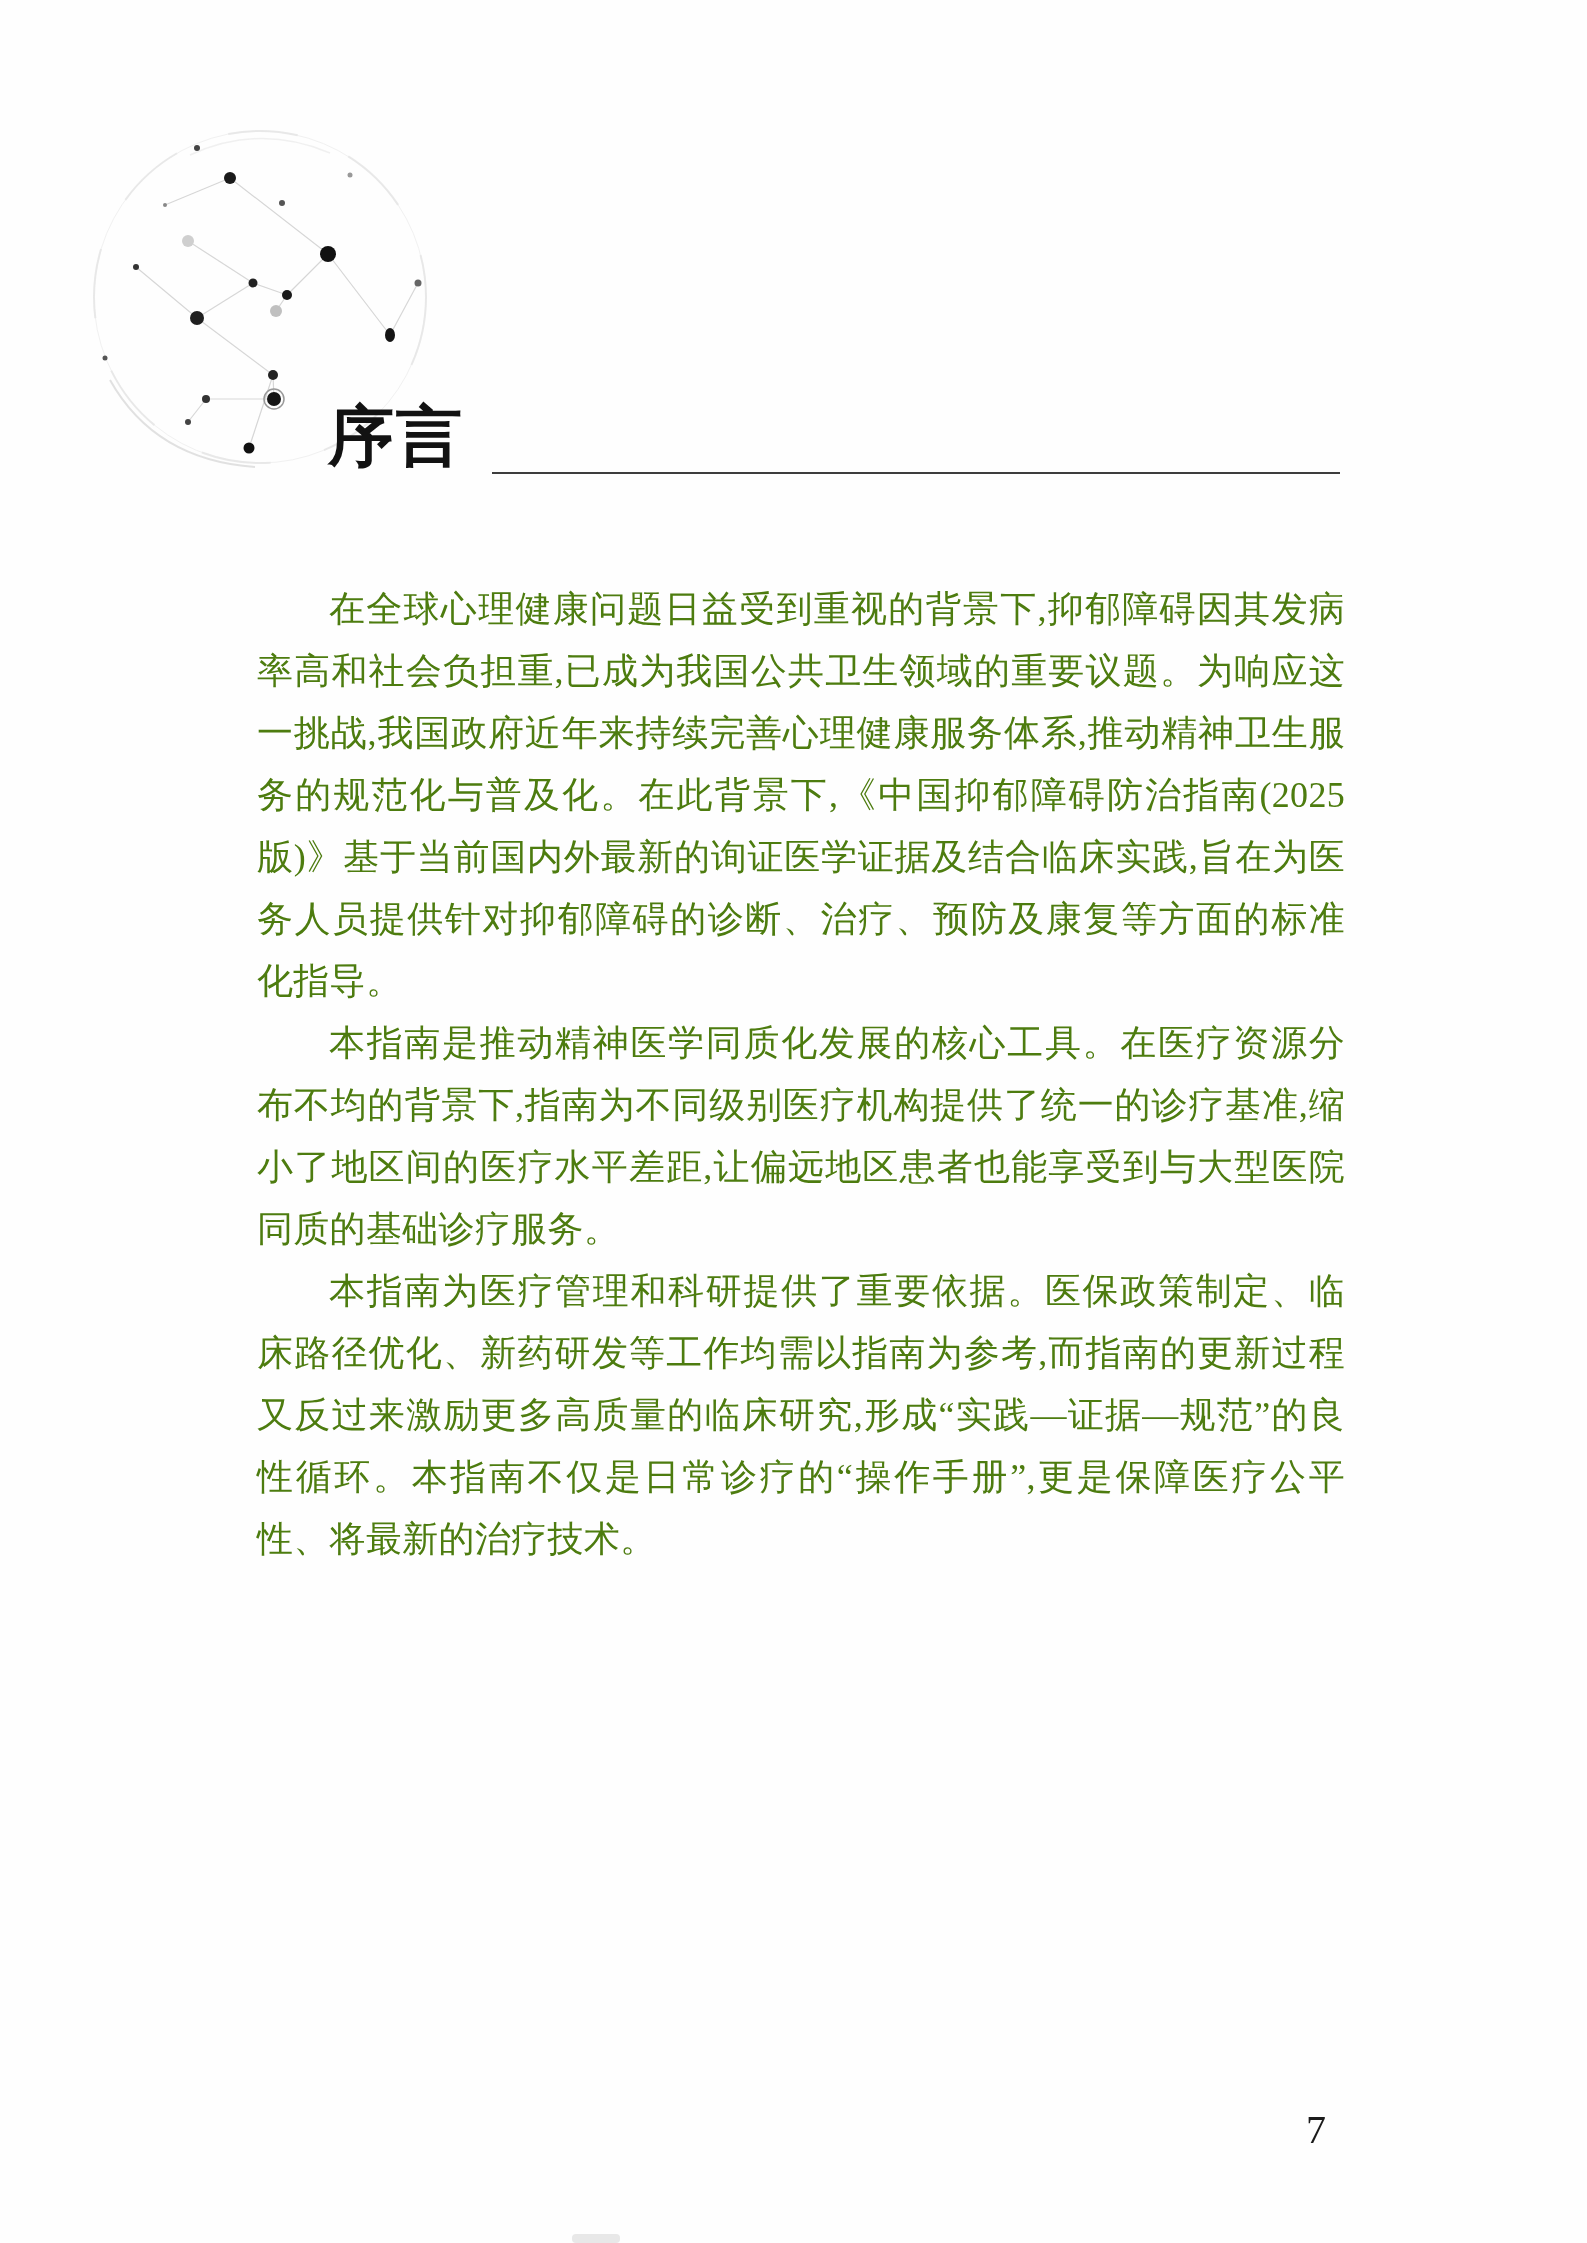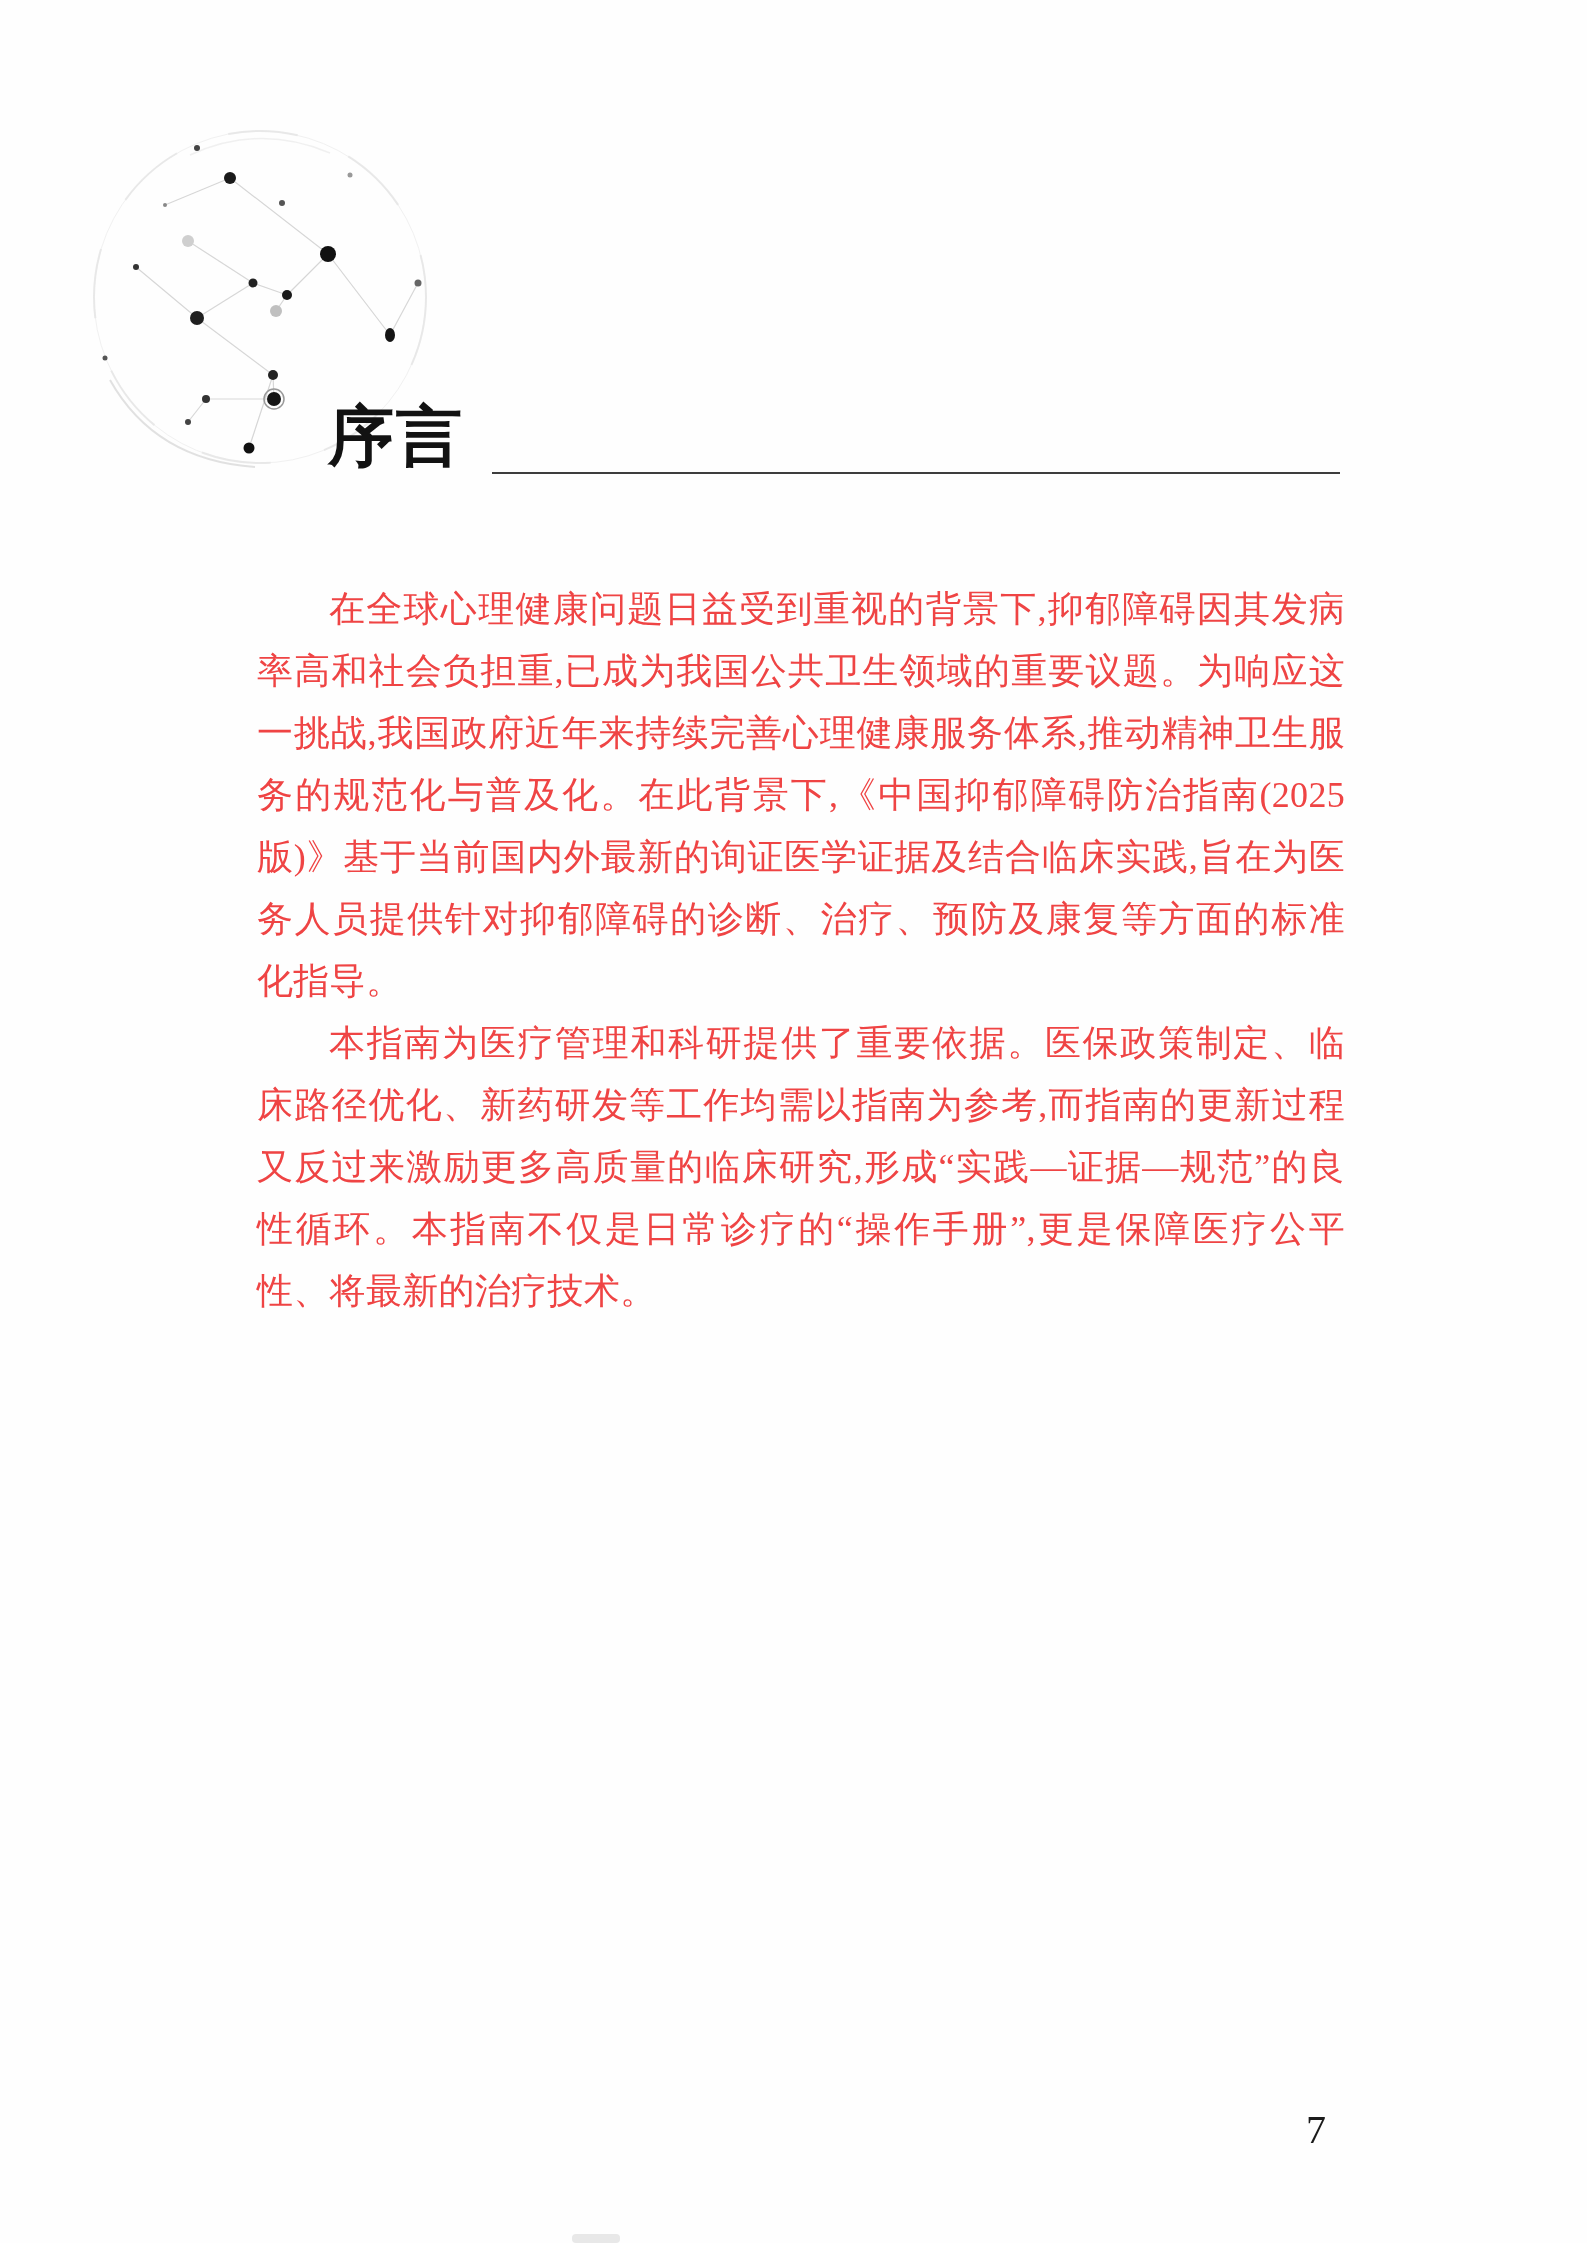--- a/index.html
+++ b/index.html
@@ -40,21 +40,21 @@
   }
   .body-text {
     position: absolute;
     left: 257px;
     top: 578px;
     width: 1088px;
     font-size: 36px;
     line-height: 62px;
     letter-spacing: 0.3px;
     text-align: justify;
-    color: #ef4444;
+    color: #4d7c0f;
   }
   .body-text p { margin: 0; text-indent: 2em; }
   .page-number {
     position: absolute;
     left: 1306px;
     top: 2110px;
     font-size: 40px;
     line-height: 1;
     color: #1b1b1b;
   }
@@ -119,19 +119,20 @@
     <circle cx="35" cy="243" r="2.5" fill="#555555"></circle>
     <circle cx="95" cy="90" r="2" fill="#888888"></circle>
     <circle cx="280" cy="60" r="2.5" fill="#999999"></circle>
   </svg>
 
   <h1 class="page-title">序言</h1>
   <div class="title-rule"></div>
 
   <main class="body-text">
     <p>在全球心理健康问题日益受到重视的背景下,抑郁障碍因其发病率高和社会负担重,已成为我国公共卫生领域的重要议题。为响应这一挑战,我国政府近年来持续完善心理健康服务体系,推动精神卫生服务的规范化与普及化。在此背景下,《中国抑郁障碍防治指南(2025版)》基于当前国内外最新的询证医学证据及结合临床实践,旨在为医务人员提供针对抑郁障碍的诊断、治疗、预防及康复等方面的标准化指导。</p>
+    <p>本指南是推动精神医学同质化发展的核心工具。在医疗资源分布不均的背景下,指南为不同级别医疗机构提供了统一的诊疗基准,缩小了地区间的医疗水平差距,让偏远地区患者也能享受到与大型医院同质的基础诊疗服务。</p>
     <p>本指南为医疗管理和科研提供了重要依据。医保政策制定、临床路径优化、新药研发等工作均需以指南为参考,而指南的更新过程又反过来激励更多高质量的临床研究,形成“实践—证据—规范”的良性循环。本指南不仅是日常诊疗的“操作手册”,更是保障医疗公平性、将最新的治疗技术。</p>
   </main>
 
   <div class="page-number">7</div>
 
   <div class="smudge"></div>
 </div>
 
 </body></html>

